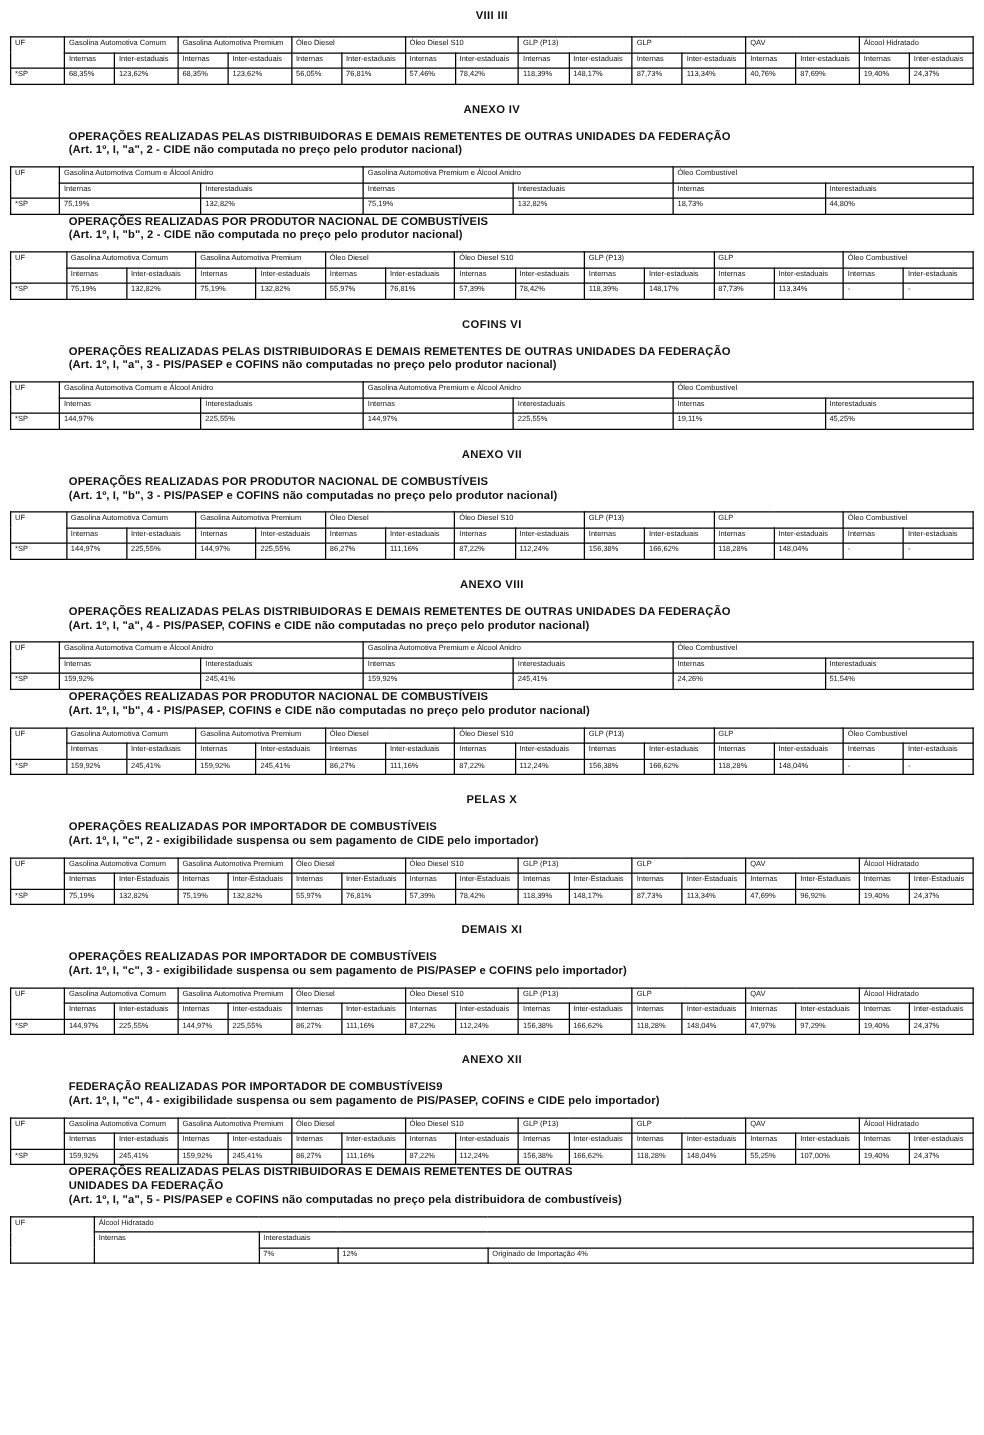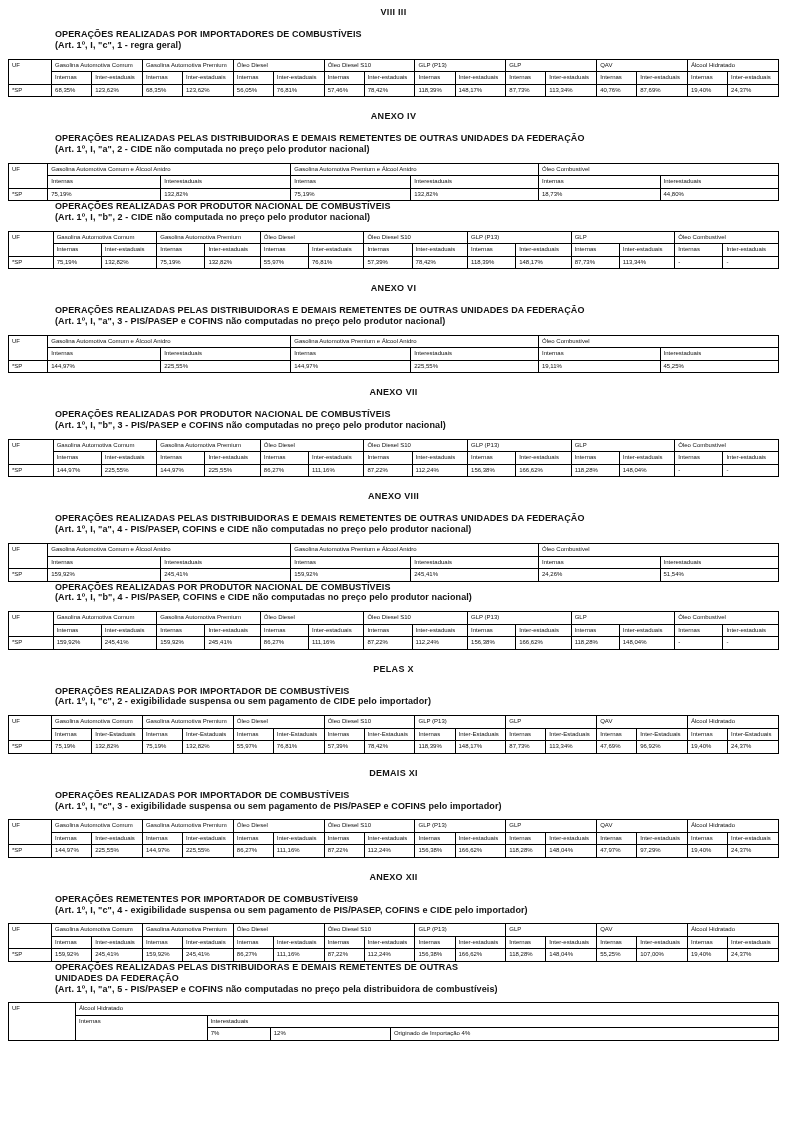--- a/index.html
+++ b/index.html
@@ -43,24 +43,20 @@
     white-space: nowrap;
   }
   .rates td { height: 12px; }
 </style>
 </head>
 <body>
 
 <div class="page">
     <section class="anexo">
       <div class="anexo-title">VIII III</div>
-      <div class="anexo-heading">
-        <div class="heading-line">OPERAÇÕES REALIZADAS POR IMPORTADORES DE COMBUSTÍVEIS</div>
-        <div class="heading-line">(Art. 1º, I, "c", 1 - regra geral)</div>
-      </div>
       <table class="rates">
         <colgroup>
           <col style="width: 5.6%;">
           <col style="width: 5.2%;">
           <col style="width: 6.6%;">
           <col style="width: 5.2%;">
           <col style="width: 6.6%;">
           <col style="width: 5.2%;">
           <col style="width: 6.6%;">
           <col style="width: 5.2%;">
@@ -239,21 +235,21 @@
             <td>148,17%</td>
             <td>87,73%</td>
             <td>113,34%</td>
             <td>-</td>
             <td>-</td>
           </tr>
         </tbody>
       </table>
     </section>
     <section class="anexo">
-      <div class="anexo-title">ANEXO VI</div>
+      <div class="anexo-title">COFINS VI</div>
       <div class="anexo-heading">
         <div class="heading-line">OPERAÇÕES REALIZADAS PELAS DISTRIBUIDORAS E DEMAIS REMETENTES DE OUTRAS UNIDADES DA FEDERAÇÃO</div>
         <div class="heading-line">(Art. 1º, I, "a", 3 - PIS/PASEP e COFINS não computadas no preço pelo produtor nacional)</div>
       </div>
       <table class="rates">
         <colgroup>
           <col style="width: 5.1%;">
           <col style="width: 14.7%;">
           <col style="width: 16.9%;">
           <col style="width: 15.6%;">
@@ -636,21 +632,21 @@
             <td>97,29%</td>
             <td>19,40%</td>
             <td>24,37%</td>
           </tr>
         </tbody>
       </table>
     </section>
     <section class="anexo">
       <div class="anexo-title">ANEXO XII</div>
       <div class="anexo-heading">
-        <div class="heading-line">OPERAÇÕES REMETENTES POR IMPORTADOR DE COMBUSTÍVEIS9</div>
+        <div class="heading-line">FEDERAÇÃO REALIZADAS POR IMPORTADOR DE COMBUSTÍVEIS9</div>
         <div class="heading-line">(Art. 1º, I, "c", 4 - exigibilidade suspensa ou sem pagamento de PIS/PASEP, COFINS e CIDE pelo importador)</div>
       </div>
       <table class="rates">
         <colgroup>
           <col style="width: 5.6%;">
           <col style="width: 5.2%;">
           <col style="width: 6.6%;">
           <col style="width: 5.2%;">
           <col style="width: 6.6%;">
           <col style="width: 5.2%;">

